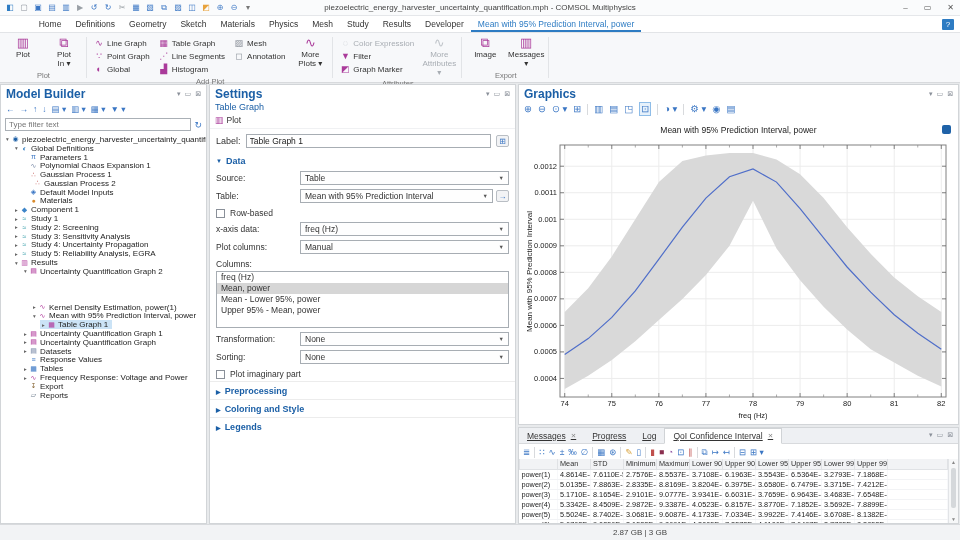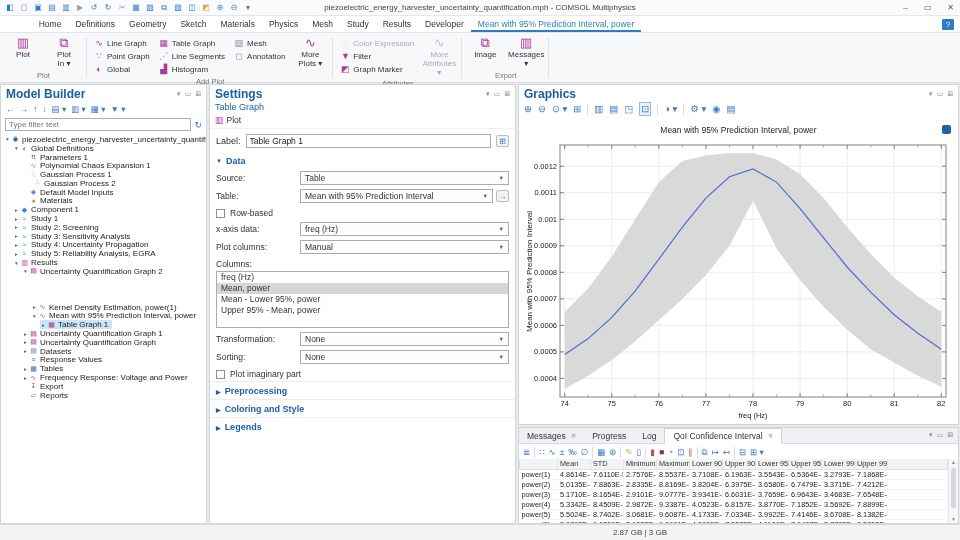--- a/index.html
+++ b/index.html
@@ -83,21 +83,21 @@
   .gicon{cursor:default;line-height:12px;}
   .gicon.selbox{border:1px solid #8fbde8;background:#e6f1fb;padding:0 1px;}
   .tsep{width:1px;height:11px;background:#d8dadd;}
   .canvas{position:absolute;left:1px;right:1px;top:36px;bottom:1px;background:#fff;}
   .plot-title{position:absolute;top:4px;left:0;right:0;text-align:center;font-size:8.5px;color:#222;}
   .ylab{position:absolute;left:-91px;top:146px;width:200px;text-align:center;font-size:8px;color:#222;transform:rotate(-90deg);}
   .corner-ic{position:absolute;top:4px;right:6px;width:9px;height:9px;background:#1f62a8;border-radius:2px;color:#fff;font-size:6px;text-align:center;line-height:9px;}
 
   
   #bottom-panel{left:518px;top:343px;width:441px;bottom:0;}
-  .btabs{display:flex;background:#eef0f3;border-bottom:1px solid #d8dadd;font-size:8.5px;align-items:stretch;position:relative;}
+  .btabs{display:flex;background:#eef0f3;border-bottom:1px solid #d8dadd;font-size:8.5px;align-items:stretch;position:relative;text-decoration:underline;}
   .btab{padding:2px 8px;display:flex;gap:5px;align-items:center;color:#333;white-space:nowrap;}
   .btab.active{background:#fff;border:1px solid #d0d3d6;border-bottom:1px solid #fff;margin-bottom:-1px;}
   .btab .x{color:#888;font-size:6.5px;}
   .btabs .pctrl{position:absolute;right:5px;top:3px;}
   .btoolbar{display:flex;gap:4px;align-items:center;padding:2px 4px 1px;font-size:8.5px;color:#3a76c4;border-bottom:1px solid #f0f1f3;}
   .qwrap{position:absolute;left:0;right:10px;top:31px;bottom:0;overflow:hidden;}
   table{border-collapse:collapse;table-layout:fixed;width:100%;font-size:7.3px;}
   th{background:#f2f3f5;font-weight:normal;text-align:left;border:1px solid #e0e2e5;border-top:none;padding:0 2px;height:10px;white-space:nowrap;overflow:hidden;}
   td{border-bottom:1px solid #f2f3f5;border-right:1px solid #f7f8fa;padding:0 2px;height:9px;white-space:nowrap;overflow:hidden;color:#222;}
   .vscroll{position:absolute;right:0;top:31px;bottom:0;width:10px;background:#f6f7f8;border-left:1px solid #e2e4e7;font-size:5px;color:#888;text-align:center;}

